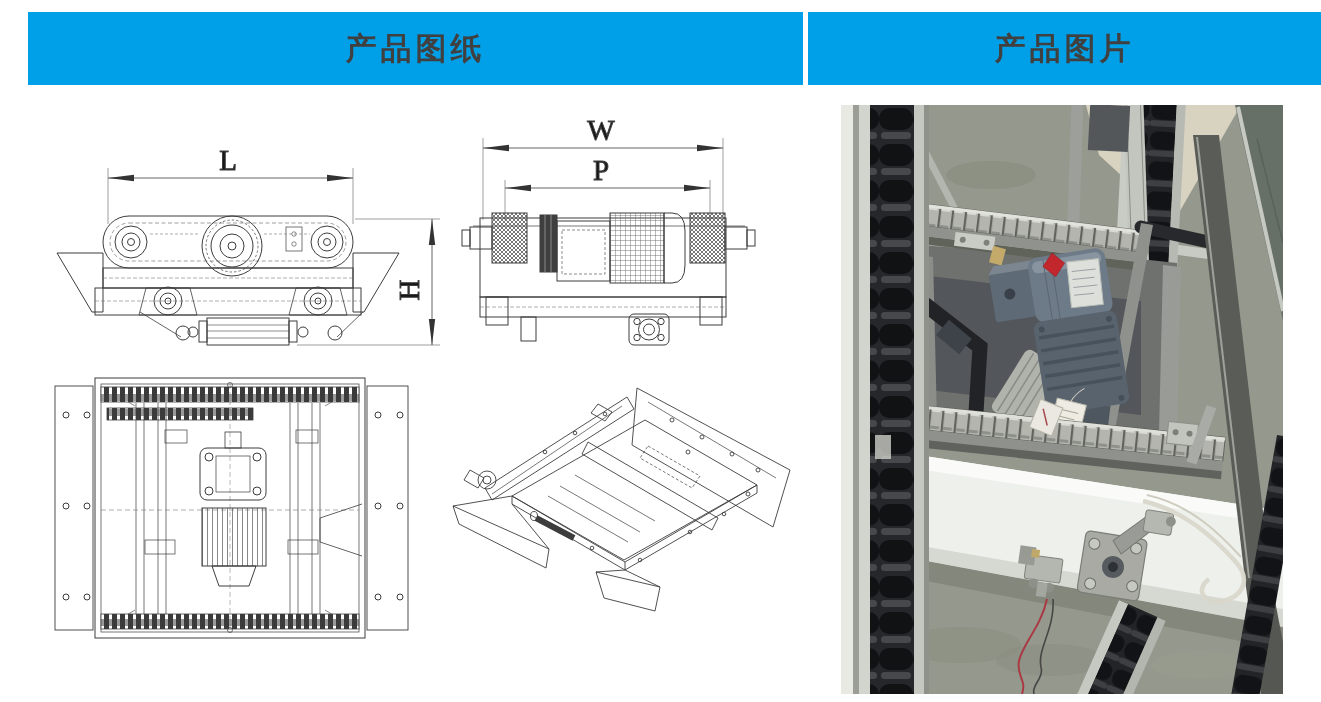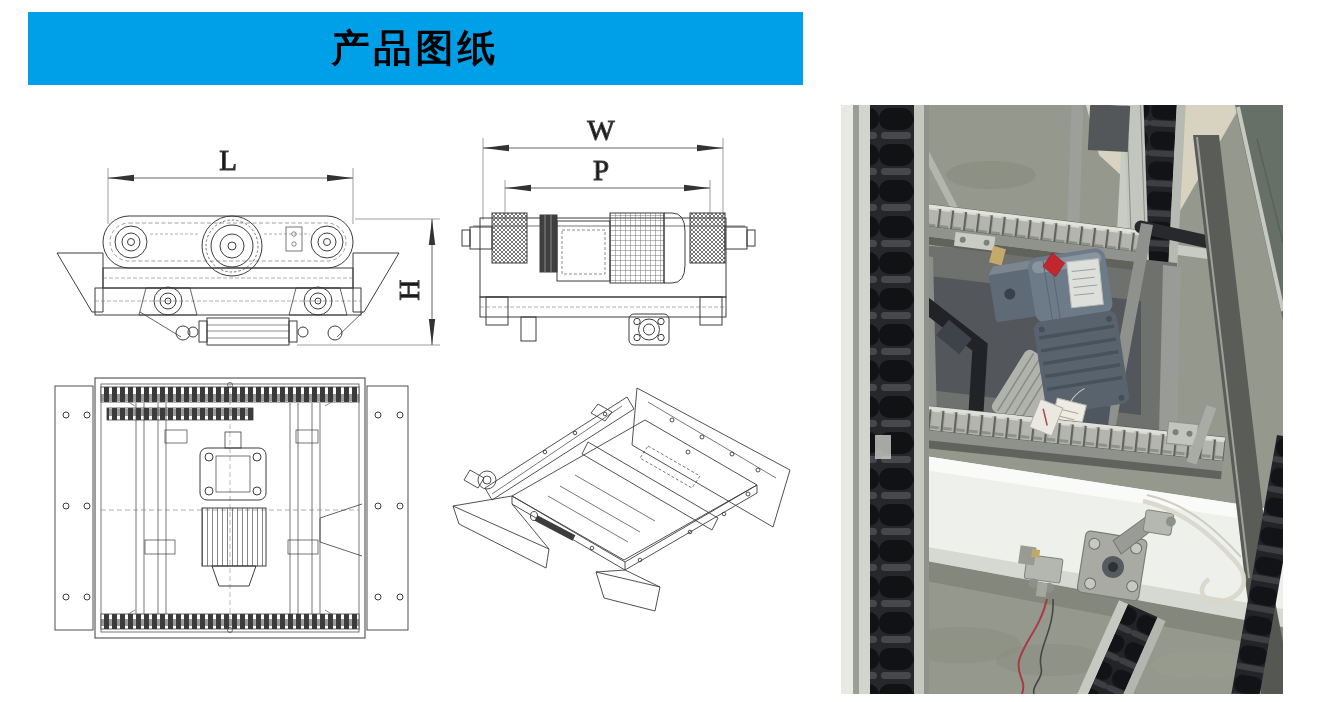--- a/index.html
+++ b/index.html
@@ -1,32 +1,35 @@
 <!DOCTYPE html>
 <html><head>
 <meta charset="utf-8">
 <style>
   html,body{margin:0;padding:0;background:#fff;}
   .page{position:relative;width:1321px;height:702px;background:#ffffff;overflow:hidden;
         font-family:"Liberation Sans",sans-serif;}
   .bar{position:absolute;top:12px;height:73px;display:flex;align-items:center;justify-content:center;}
   .bar-left{left:28px;width:775px;}
   .bar-right{left:808px;width:513px;}
-  .bar .lbl{color:#000000;font-size:38px;font-weight:bold;letter-spacing:4px;}
+  .bar .lbl{color:#404040;font-size:31px;font-weight:bold;letter-spacing:4px;}
   svg.drawings{position:absolute;left:0;top:90px;}
   svg.photoimg{position:absolute;left:841px;top:105px;}
   .dim{font-family:"Liberation Serif",serif;font-size:29px;fill:#161616;text-anchor:middle;}
 </style>
 </head>
 <body>
 
 <div class="page">
 
   <div class="bar bar-left" style="background-color: rgb(0, 160, 233);">
     <span class="lbl">产品图纸</span>
+  </div>
+  <div class="bar bar-right" style="background-color: rgb(0, 160, 233);">
+    <span class="lbl">产品图片</span>
   </div>
 
   <svg class="drawings" width="820" height="560" viewBox="0 0 820 560">
     <defs>
       <pattern id="xhatch" width="4" height="4" patternUnits="userSpaceOnUse">
         <path d="M0,4 L4,0 M0,0 L4,4" stroke="#555" stroke-width="0.8"></path>
       </pattern>
       <pattern id="grid" width="5" height="5" patternUnits="userSpaceOnUse">
         <path d="M0,0.4 H5 M0.4,0 V5" stroke="#666" stroke-width="0.5"></path>
       </pattern>

